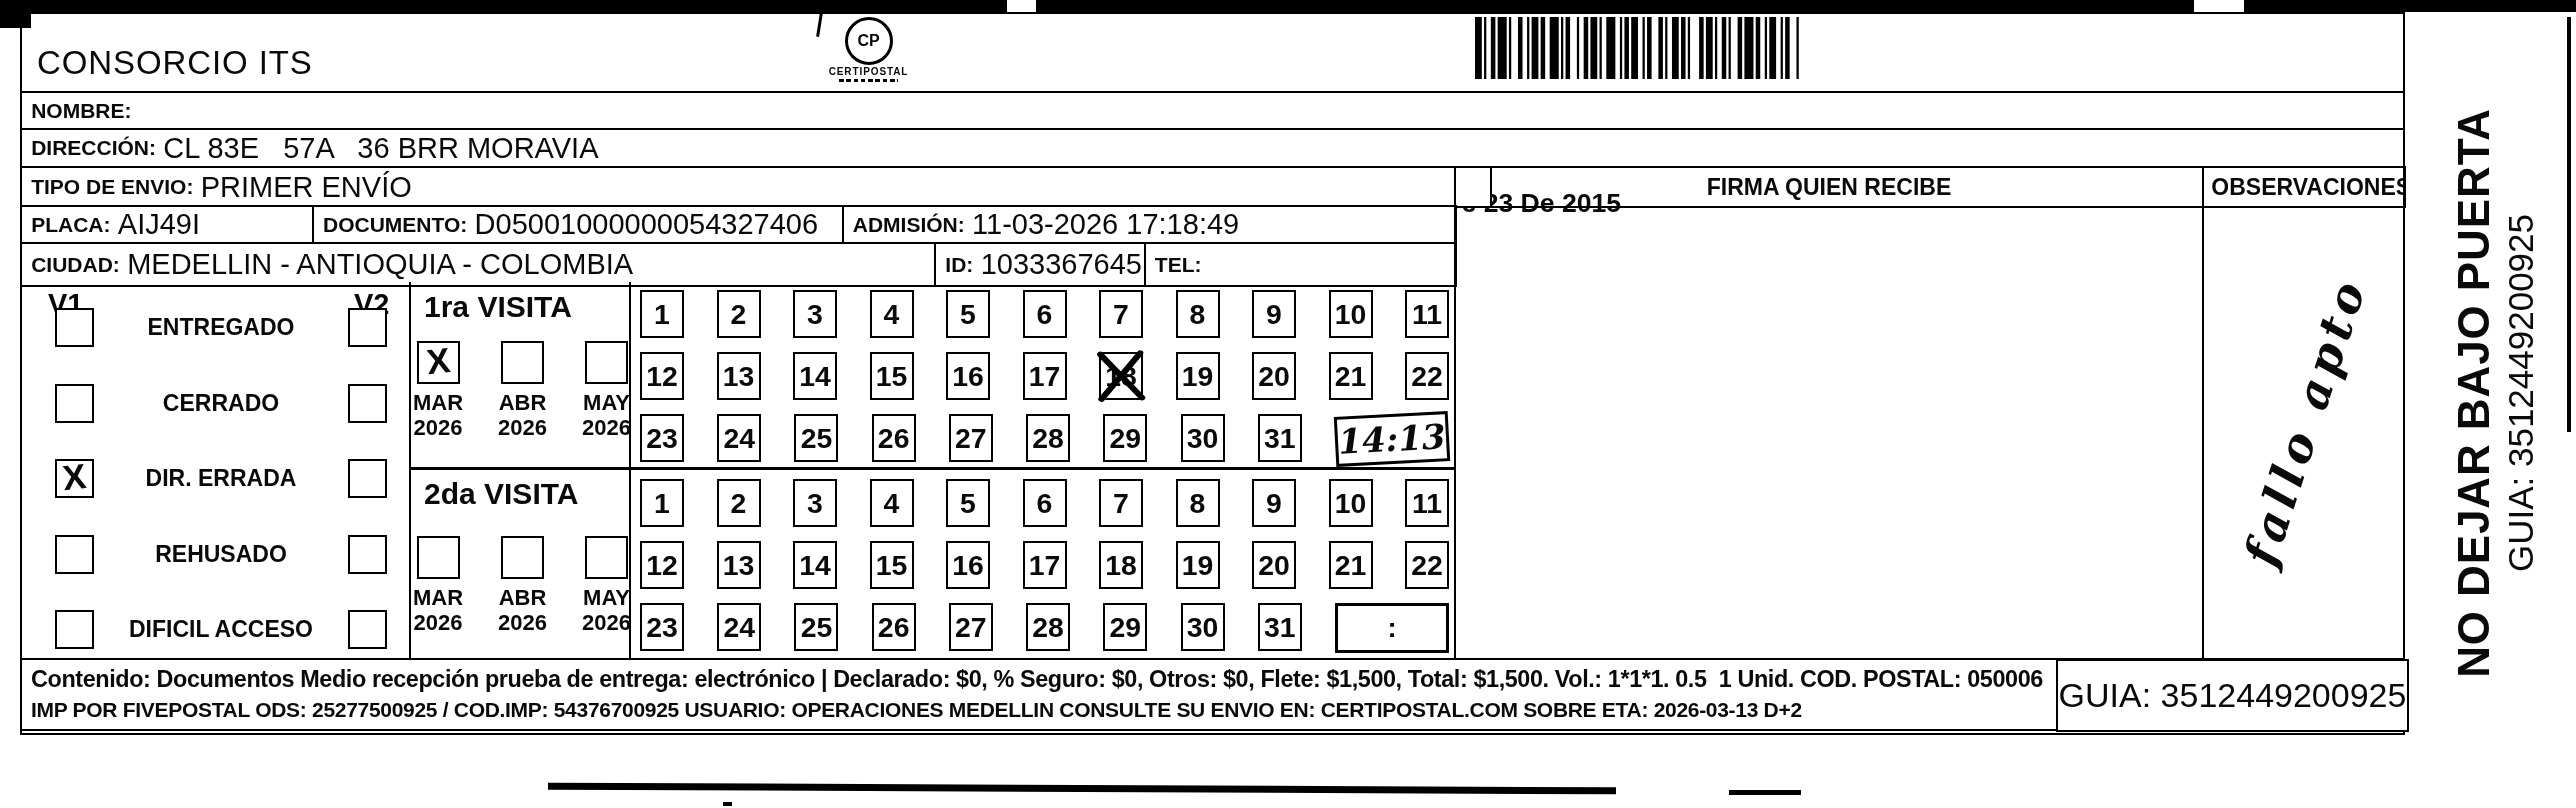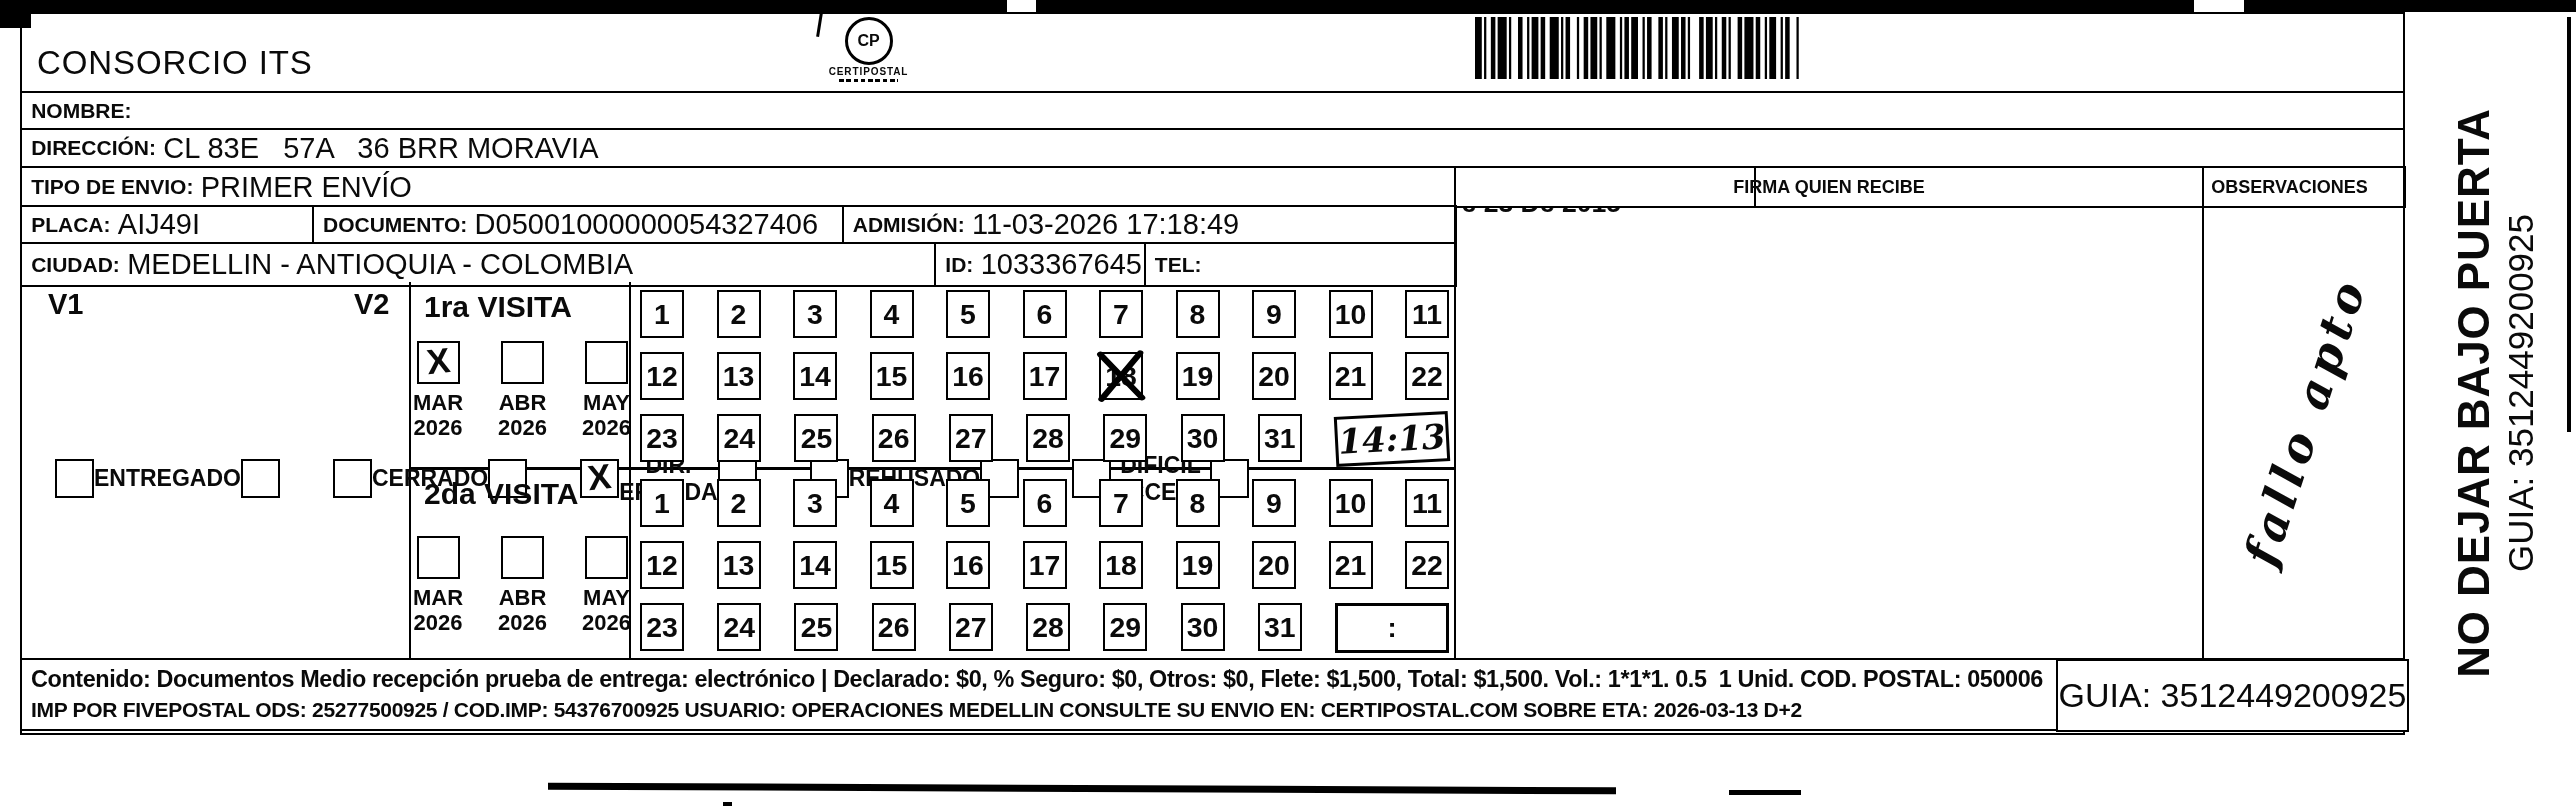--- a/index.html
+++ b/index.html
@@ -22,24 +22,24 @@
   .logo-name{font-size:10px;font-weight:bold;letter-spacing:0.9px;margin-top:1.8px;}
   .logo-tag{height:2.8px;width:59px;margin:1.8px auto 0;
             background:repeating-linear-gradient(90deg,#000 0 4.6px,#fff 4.6px 7.3px);}
   .carrier-lines{left:950px;top:22px;font-size:26.6px;font-weight:bold;line-height:33px;white-space:pre;}
   .barcode{left:1475px;top:17.4px;width:326px;height:62px;}
   
   .row{box-sizing:border-box;border:2.8px solid #000;background:#fff;display:flex;align-items:center;}
   .lbl{font-weight:bold;font-size:21px;padding:0 7.3px 0 9.2px;white-space:pre;}
   .big{font-size:29px;}
   .cell-div{width:0;align-self:stretch;border-left:2.8px solid #000;}
-  .hdrcell{box-sizing:border-box;border:2.8px solid #000;display:flex;align-items:center;font-weight:bold;font-size:18px;}
+  .hdrcell{box-sizing:border-box;border:2.8px solid #000;display:flex;align-items:center;font-weight:bold;font-size:23px;}
   
   .vhead{font-size:29px;font-weight:bold;}
-  .status-rows{left:22px;top:308px;width:385px;height:341px;display:flex;flex-direction:row;justify-content:space-between;}
+  .status-rows{left:22px;top:308px;width:385px;height:341px;display:flex;flex-direction:column;justify-content:space-between;}
   .srow{display:flex;align-items:center;justify-content:space-between;padding:0 20px 0 33px;}
   .srow .slabel{font-weight:bold;font-size:23px;flex:1;text-align:center;}
   .cb{width:35px;height:35px;border:2.8px solid #000;box-sizing:content-box;position:relative;background:#fff;}
   .cb.checked::after{content:"X";position:absolute;inset:-1.8px 0 0 0;display:flex;align-items:center;
                      justify-content:center;font-weight:bold;font-size:35px;transform:rotate(-6deg);}
   
   .vtitle{font-weight:bold;font-size:30px;}
   .months{width:218px;display:flex;justify-content:space-between;}
   .month{display:flex;flex-direction:column;align-items:center;}
   .month .cb{width:39px;height:39px;}
@@ -150,21 +150,21 @@
   <div class="abs art" style="left:819px;top:0;width:2.8px;height:37px;transform:rotate(9deg);"></div>
 
   <div class="abs row" style="left:20px;top:91px;width:2385px;height:40px;">
     <span class="lbl">NOMBRE:</span>
   </div>
   <div class="abs row" style="left:20px;top:128px;width:2385px;height:40px;">
     <span class="lbl">DIRECCIÓN:</span>
     <span class="val big">CL 83E   57A   36 BRR MORAVIA</span>
   </div>
 
-  <div class="abs row" style="left:20px;top:166px;width:1736px;height:42px;">
+  <div class="abs row" style="left:20px;top:166px;width:1472px;height:42px;">
     <span class="lbl">TIPO DE ENVIO:</span>
     <span class="val big">PRIMER ENVÍO</span>
   </div>
   <div class="abs hdrcell" style="left:1454px;top:166px;width:750px;height:42px;justify-content:center;">
     <span>FIRMA QUIEN RECIBE</span>
   </div>
   <div class="abs hdrcell" style="left:2202px;top:166px;width:204px;height:42px;padding-left:7.3px;overflow:hidden;">
     <span>OBSERVACIONES</span>
   </div>
 

